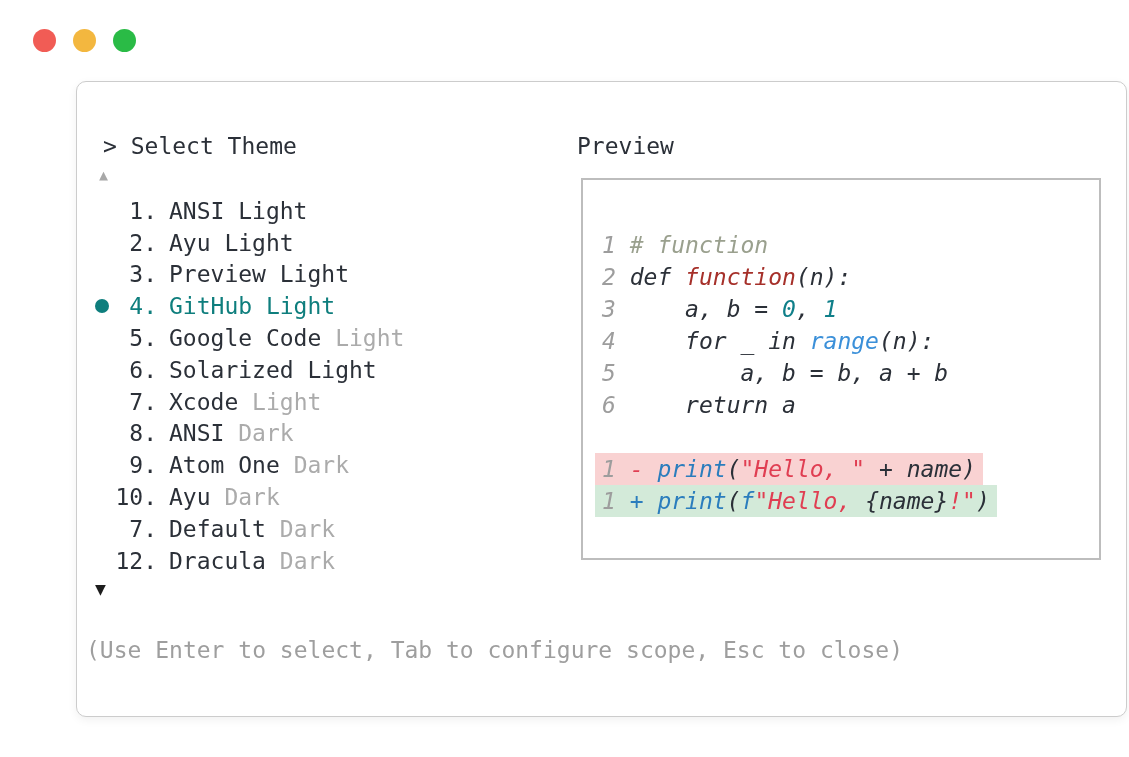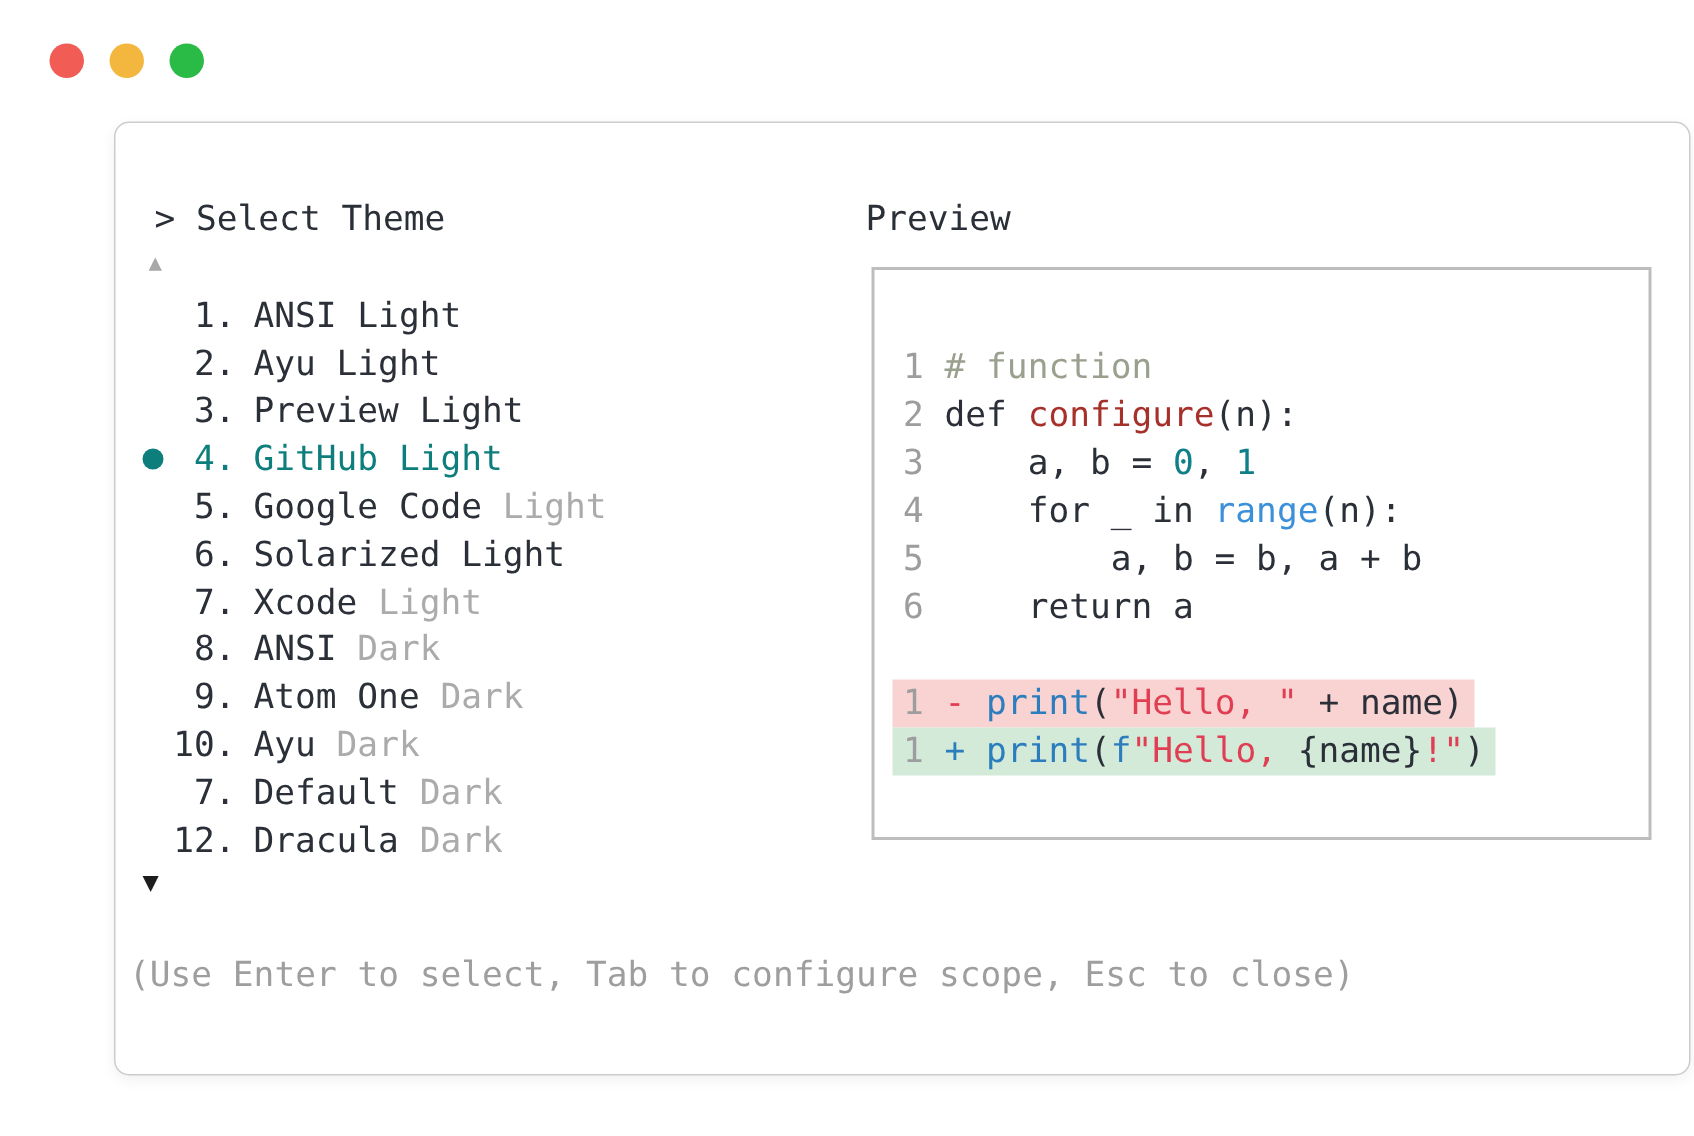--- a/index.html
+++ b/index.html
@@ -37,21 +37,21 @@
   .footer-hint{position:absolute;left:9px;top:555px;font-size:23px;color:var(--footer);white-space:pre;}
 
   
   .preview-label{position:absolute;left:500px;top:51px;font-size:23px;color:var(--fg);}
   .preview-box{
     position:absolute;left:504px;top:96px;width:520px;height:382px;
     border:2px solid var(--preview_border);box-sizing:border-box;background:#fff;
   }
   .code{position:absolute;left:12px;top:49px;}
   .code-line{height:32px;line-height:32px;font-size:23px;white-space:pre;}
-  .line-inner{display:inline-block;padding:0 7px;height:32px;}
+  .line-inner{display:inline-block;padding:0 7px;height:32px;font-style:italic;}
   .bg-removed{background:var(--removed_bg);}
   .bg-added{background:var(--added_bg);}
   .ln{color:var(--linenum);}
   .tok-fg{color:var(--fg);}
   .tok-comment{color:var(--comment);}
   .tok-func{color:var(--func);}
   .tok-numlit{color:var(--numlit);}
   .tok-blue{color:var(--blue);}
   .tok-blue2{color:var(--blue2);}
   .tok-string{color:var(--string);}
@@ -132,21 +132,21 @@
         <span class="labelcol"><span>Dracula</span><span class="muted"> Dark</span></span>
       </li>
     </ul>
   <div class="scroll-down">▼</div>
   <div class="footer-hint">(Use Enter to select, Tab to configure scope, Esc to close)</div>
 
   <div class="preview-label">Preview</div>
   <div class="preview-box">
     <div class="code" id="code">
         <div class="code-line"><span class="line-inner"><span class="ln">1 </span><span class="tok-comment"># function</span></span></div>
-        <div class="code-line"><span class="line-inner"><span class="ln">2 </span><span class="tok-fg">def </span><span class="tok-func">configure</span><span class="tok-fg">(n):</span></span></div>
+        <div class="code-line"><span class="line-inner"><span class="ln">2 </span><span class="tok-fg">def </span><span class="tok-func">function</span><span class="tok-fg">(n):</span></span></div>
         <div class="code-line"><span class="line-inner"><span class="ln">3 </span><span class="tok-fg">    a, b = </span><span class="tok-numlit">0</span><span class="tok-fg">, </span><span class="tok-numlit">1</span></span></div>
         <div class="code-line"><span class="line-inner"><span class="ln">4 </span><span class="tok-fg">    for _ in </span><span class="tok-blue">range</span><span class="tok-fg">(n):</span></span></div>
         <div class="code-line"><span class="line-inner"><span class="ln">5 </span><span class="tok-fg">        a, b = b, a + b</span></span></div>
         <div class="code-line"><span class="line-inner"><span class="ln">6 </span><span class="tok-fg">    return a</span></span></div>
         <div class="code-line"><span class="line-inner"><span class="ln">  </span></span></div>
         <div class="code-line"><span class="line-inner bg-removed"><span class="ln">1 </span><span class="tok-string">- </span><span class="tok-blue2">print</span><span class="tok-fg">(</span><span class="tok-string">"Hello, "</span><span class="tok-fg"> + name)</span></span></div>
         <div class="code-line"><span class="line-inner bg-added"><span class="ln">1 </span><span class="tok-blue2">+ </span><span class="tok-blue2">print</span><span class="tok-fg">(</span><span class="tok-blue2">f</span><span class="tok-string">"Hello, </span><span class="tok-fg">{name}</span><span class="tok-string">!"</span><span class="tok-fg">)</span></span></div>
       </div>
   </div>
 </div>

